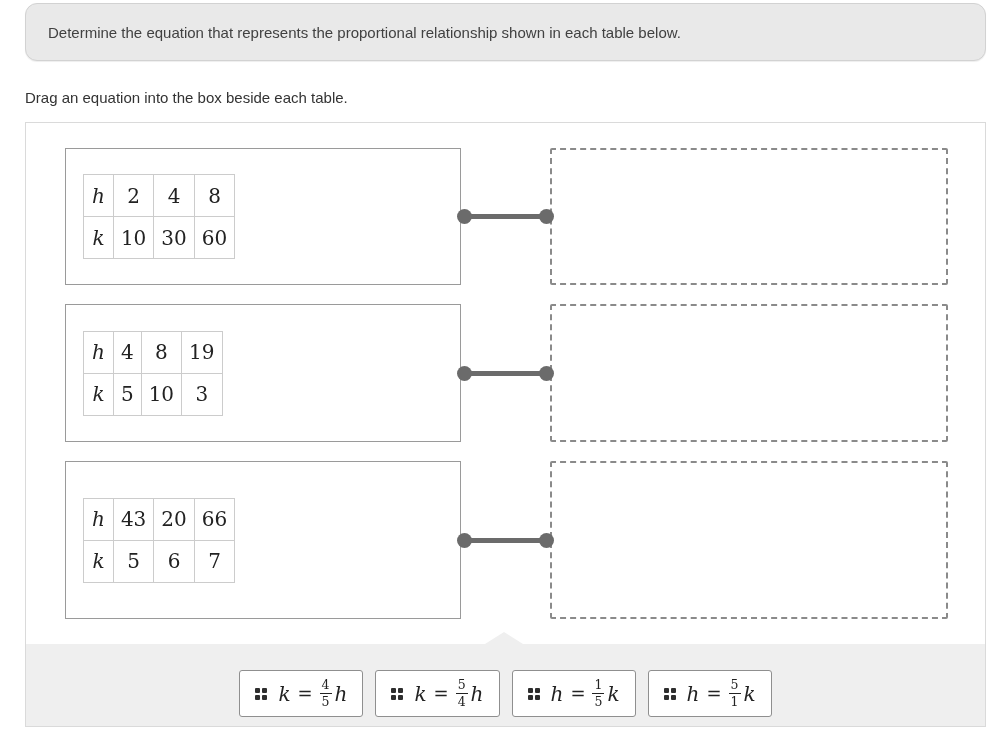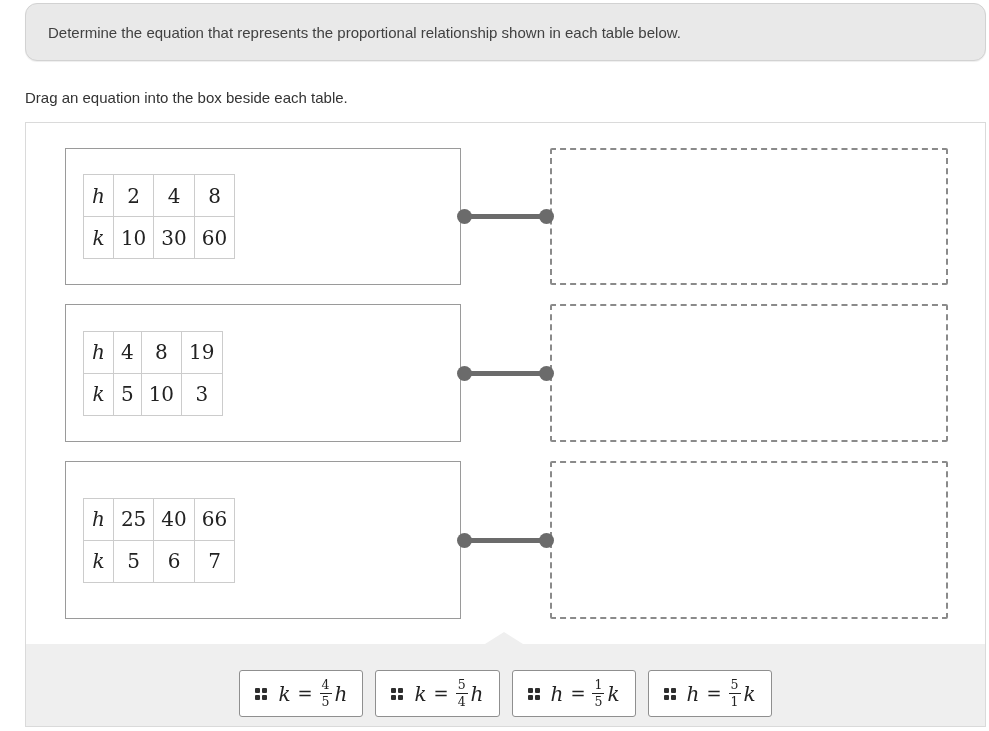--- a/index.html
+++ b/index.html
@@ -212,22 +212,22 @@
         </div>
       <div class="dropzone"></div>
     </div>
 
     <div class="match-row row-h3">
       <div class="table-card">
         <table class="ratio">
           <tbody>
               <tr>
             <td class="lab">h</td>
-            <td>25</td>
-            <td>40</td>
+            <td>43</td>
+            <td>20</td>
             <td>66</td>
           </tr>
           <tr>
             <td class="lab">k</td>
             <td>5</td>
             <td>6</td>
             <td>7</td>
           </tr>
         </tbody>
           </table>

